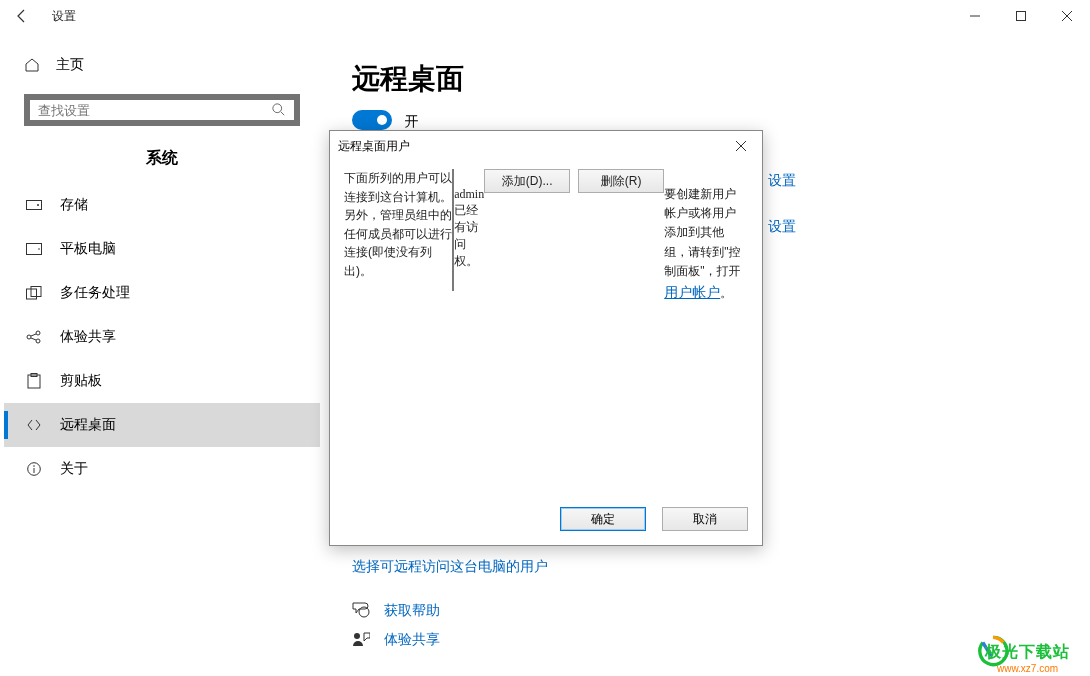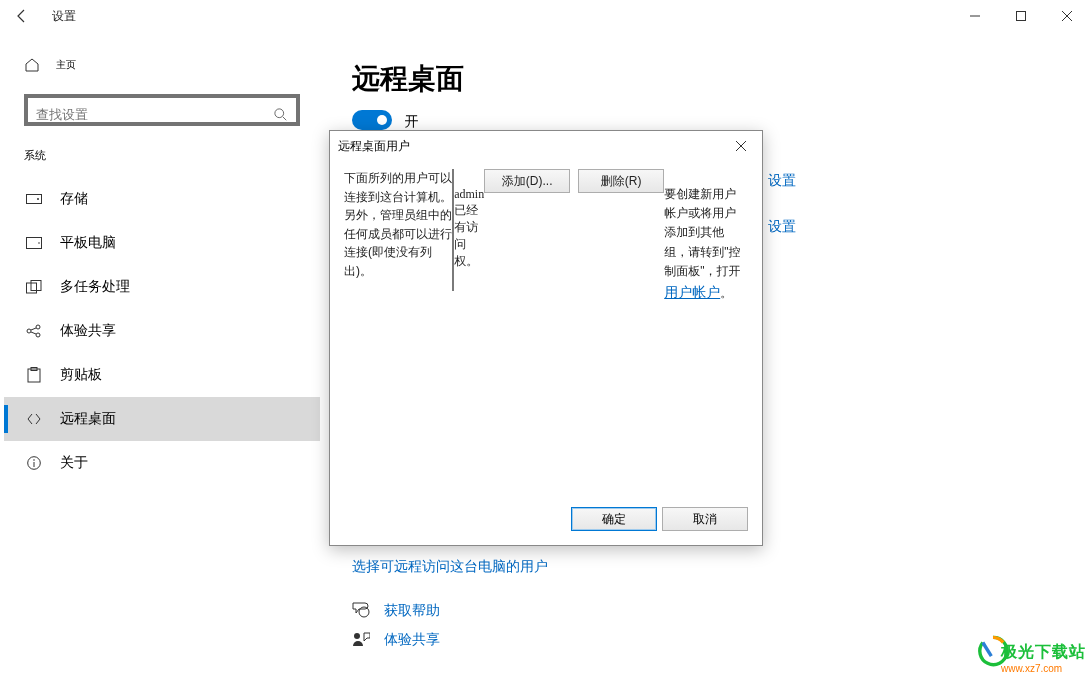--- a/index.html
+++ b/index.html
@@ -9,25 +9,25 @@
   .titlebar { height: 32px; display: flex; align-items: center; background: #fff; }
   .back-btn { width: 44px; height: 32px; display: flex; align-items: center; justify-content: center; color: #555; }
   .titlebar-title { font-size: 12px; color: #222; padding-left: 8px; }
   .win-controls { margin-left: auto; display: flex; }
   .win-btn { width: 46px; height: 32px; display: flex; align-items: center; justify-content: center; color: #333; }
   
   .main-wrap { display: flex; height: calc(100% - 32px); }
   
   
   .sidebar { width: 320px; padding: 14px 0 0 0; border-left: 4px solid transparent; }
-  .home-row { display: flex; align-items: center; height: 38px; padding-left: 20px; gap: 16px; font-size: 10px; }
+  .home-row { display: flex; align-items: center; height: 38px; padding-left: 20px; gap: 16px; font-size: 14px; }
   .search-wrap { margin: 10px 20px 22px 20px; }
-  .search-box { width: 100%; height: 32px; border: 4px solid #737373; background: #fff; display: flex; align-items: flex-end; padding: 0 8px; }
+  .search-box { width: 100%; height: 32px; border: 6px solid #737373; background: #fff; display: flex; align-items: center; padding: 0 8px; }
   .search-box input { flex: 1; border: none; outline: none; font-size: 13px; background: transparent; }
-  .section-title { font-size: 11px; font-weight: 400; padding: 0 20px 14px 20px; }
+  .section-title { font-size: 16px; font-weight: 700; padding: 0 20px 14px 20px; text-align: center; }
   .nav-item { display: flex; align-items: center; height: 44px; padding-left: 22px; gap: 18px; font-size: 14px; position: relative; }
   .nav-item.active { background: #d9d9d9; }
   .nav-item.active::before { content:""; position:absolute; left:0; top:8px; bottom:8px; width:4px; background:#0078d4; }
   .nav-ico { width: 16px; display:flex; justify-content:center; color:#333; }
   
   
   .content { flex: 1; padding: 28px 40px 0 32px; position: relative; }
   .page-title { font-size: 28px; font-weight: 600; margin-bottom: 4px; }
   .toggle { width: 40px; height: 20px; border-radius: 10px; background: #0078d4; position: relative; margin-top: 6px; display:inline-block;}
   .toggle::after { content:""; width:10px; height:10px; border-radius:50%; background:#fff; position:absolute; right:5px; top:5px; }
@@ -43,30 +43,30 @@
   .dlg-titlebar { height: 30px; display:flex; align-items:center; padding: 0 6px 0 8px; background:#fff; }
   .dlg-title { font-size: 12px; text-align: center; }
   .dlg-close { margin-left:auto; width:30px; height:28px; display:flex; align-items:center; justify-content:center; }
   .dlg-body { padding: 8px 14px 10px 14px; flex:1; display:flex; flex-direction:row; font-size:12px; color:#222; }
   .dlg-desc { line-height: 1.55; margin-bottom: 6px; }
   .user-list { border:1px solid #7a7a7a; height: 122px; background:#fff; }
   .access-line { margin: 18px 0 10px 0; font-family: Liberation Serif, serif; }
   .dlg-btn-row { display:flex; gap: 8px; }
   .btn { min-width: 86px; height: 24px; border:1px solid #adadad; background: linear-gradient(#f7f7f7,#e7e7e7); font-size:12px; display:flex; align-items:center; justify-content:center; padding: 0 10px; }
   .create-line { margin-top: 16px; line-height:1.6; }
-  .dlg-footer { display:flex; gap:5px; justify-content:flex-end; padding: 0 14px 14px 0; }
+  .dlg-footer { display:flex; gap:16px; justify-content:flex-end; padding: 0 14px 14px 0; }
   .btn-wide { min-width: 86px; height:24px; border:1px solid #adadad; background:linear-gradient(#f7f7f7,#e7e7e7); font-size:12px; }
   .btn-default { border:1px solid #0078d4; box-shadow: inset 0 0 0 1px #9ecaed; }
 
   .peek-link { position:absolute; left: 768px; font-size:14px; color:#0067c0; }
   .peek1 { top: 172px; }
   .peek2 { top: 218px; }
 
   
-  .watermark { position:absolute; right:4px; bottom:2px; text-align:left; font-size:11px; }
+  .watermark { position:absolute; right:20px; bottom:2px; text-align:center; font-size:11px; }
   .watermark .wm1 { color:#1bbf3a; font-weight:700; font-size:16px; letter-spacing:1px;}
   .watermark .wm2 { color:#ff7a00; font-size:10px;}
   .wm-swirl { width:34px; height:34px; position:absolute; right:80px; bottom:8px; }
 </style>
 </head>
 <body>
 
 <div class="titlebar">
   <div class="back-btn">
     <svg width="16" height="16" viewBox="0 0 16 16">

